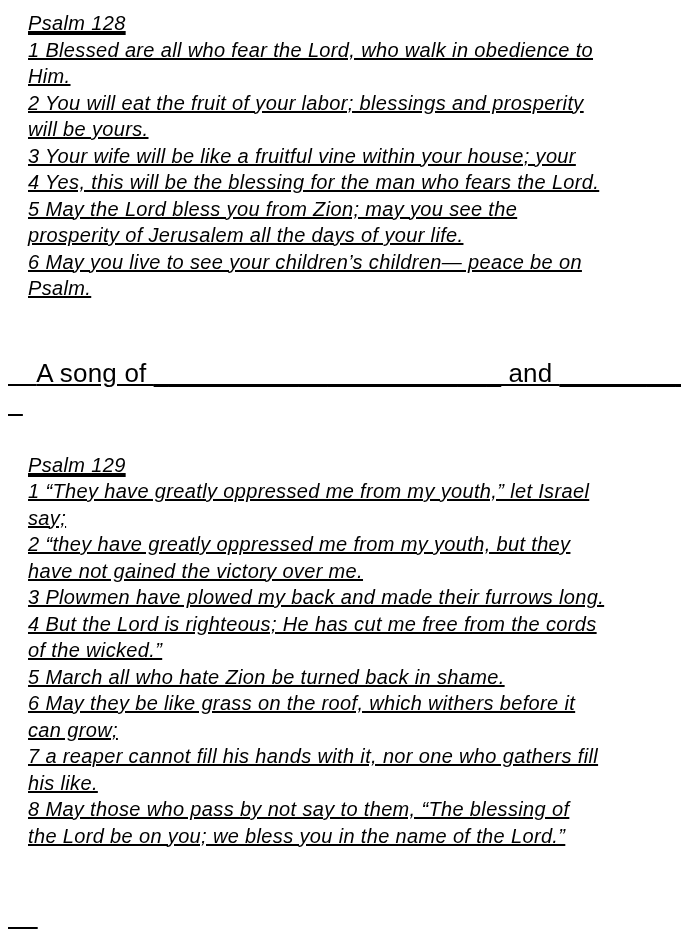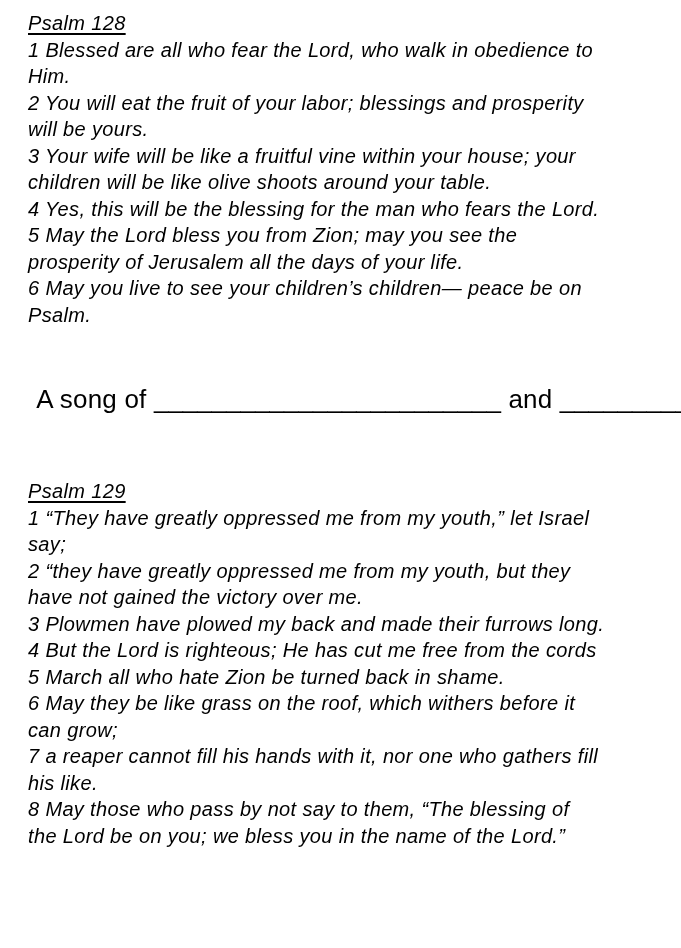--- a/index.html
+++ b/index.html
@@ -12,20 +12,21 @@
     height: 948px;
     overflow: hidden;
     color: #000000;
     font-family: "Liberation Sans", sans-serif;
   }
   .page {
     box-sizing: border-box;
     width: 681px;
     height: 948px;
     padding: 10px 16px 0 8px;
+    text-decoration: underline;
   }
   .psalm {
     padding-left: 20px;
     font-style: italic;
     font-size: 20px;
     line-height: 26.5px;
     letter-spacing: 0.35px;
   }
   .psalm-heading {
     text-decoration: underline;
@@ -55,21 +56,20 @@
 <div class="page">
 
   <section class="psalm section-128">
     <div class="psalm-heading">Psalm 128</div>
     <div>
         <div class="verse-line">1 Blessed are all who fear the Lord, who walk in obedience to</div>
         <div class="verse-line">Him.</div>
         <div class="verse-line">2 You will eat the fruit of your labor; blessings and prosperity</div>
         <div class="verse-line">will be yours.</div>
         <div class="verse-line">3 Your wife will be like a fruitful vine within your house; your</div>
-        <div class="verse-line">children will be like olive shoots around your table.</div>
         <div class="verse-line">4 Yes, this will be the blessing for the man who fears the Lord.</div>
         <div class="verse-line">5 May the Lord bless you from Zion; may you see the</div>
         <div class="verse-line">prosperity of Jerusalem all the days of your life.</div>
         <div class="verse-line">6 May you live to see your children’s children— peace be on</div>
         <div class="verse-line">Psalm.</div>
       </div>
   </section>
 
   <div class="question q1">
     <span>A song of </span><span class="blank">________________________</span><span> and </span><span class="blank">___________________</span><span>.</span>
@@ -77,20 +77,21 @@
 
   <section class="psalm section-129">
     <div class="psalm-heading">Psalm 129</div>
     <div>
         <div class="verse-line">1 “They have greatly oppressed me from my youth,” let Israel</div>
         <div class="verse-line">say;</div>
         <div class="verse-line">2 “they have greatly oppressed me from my youth, but they</div>
         <div class="verse-line">have not gained the victory over me.</div>
         <div class="verse-line">3 Plowmen have plowed my back and made their furrows long.</div>
         <div class="verse-line">4 But the Lord is righteous; He has cut me free from the cords</div>
+        <div class="verse-line">of the wicked.”</div>
         <div class="verse-line">5 March all who hate Zion be turned back in shame.</div>
         <div class="verse-line">6 May they be like grass on the roof, which withers before it</div>
         <div class="verse-line">can grow;</div>
         <div class="verse-line">7 a reaper cannot fill his hands with it, nor one who gathers fill</div>
         <div class="verse-line">his like.</div>
         <div class="verse-line">8 May those who pass by not say to them, “The blessing of</div>
         <div class="verse-line">the Lord be on you; we bless you in the name of the Lord.”</div>
       </div>
   </section>
 

